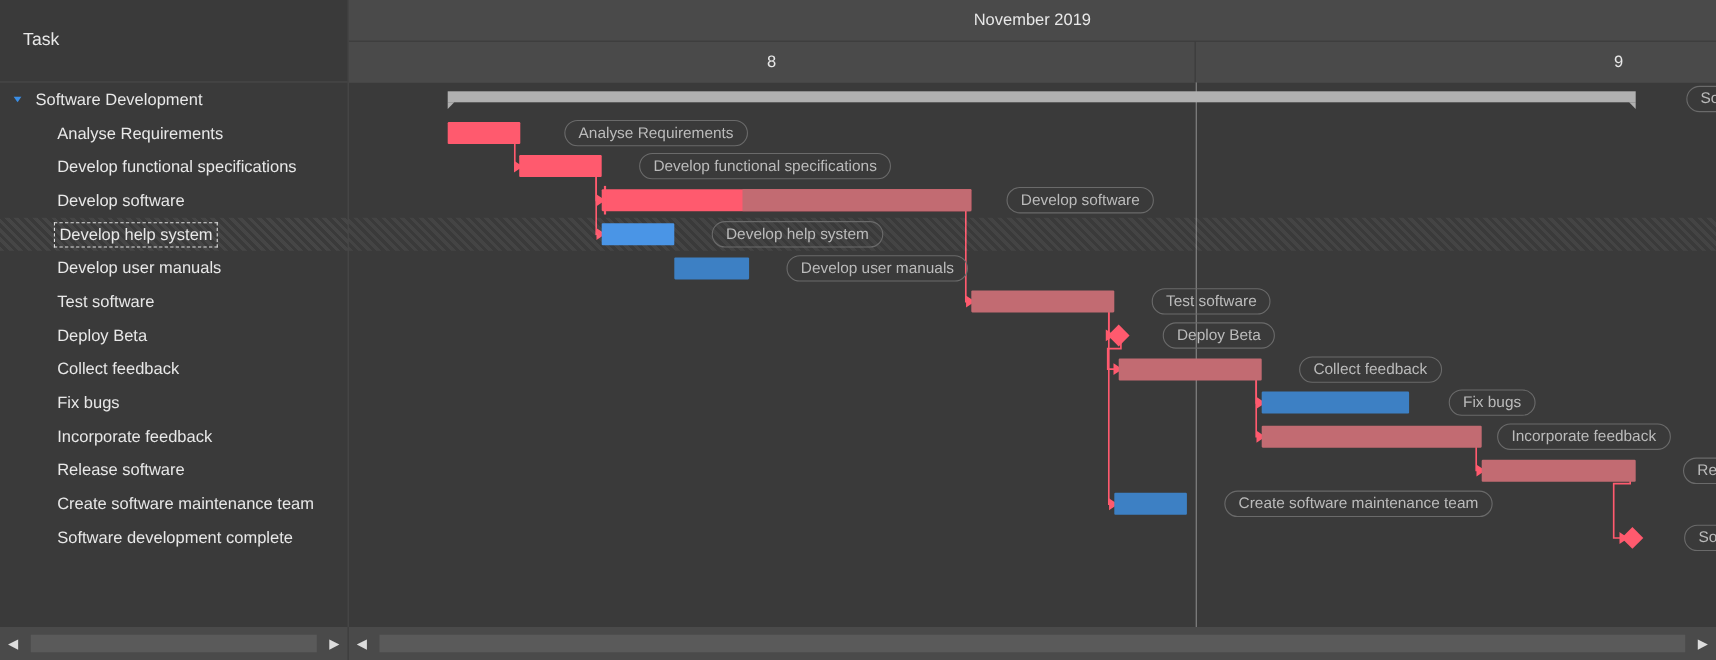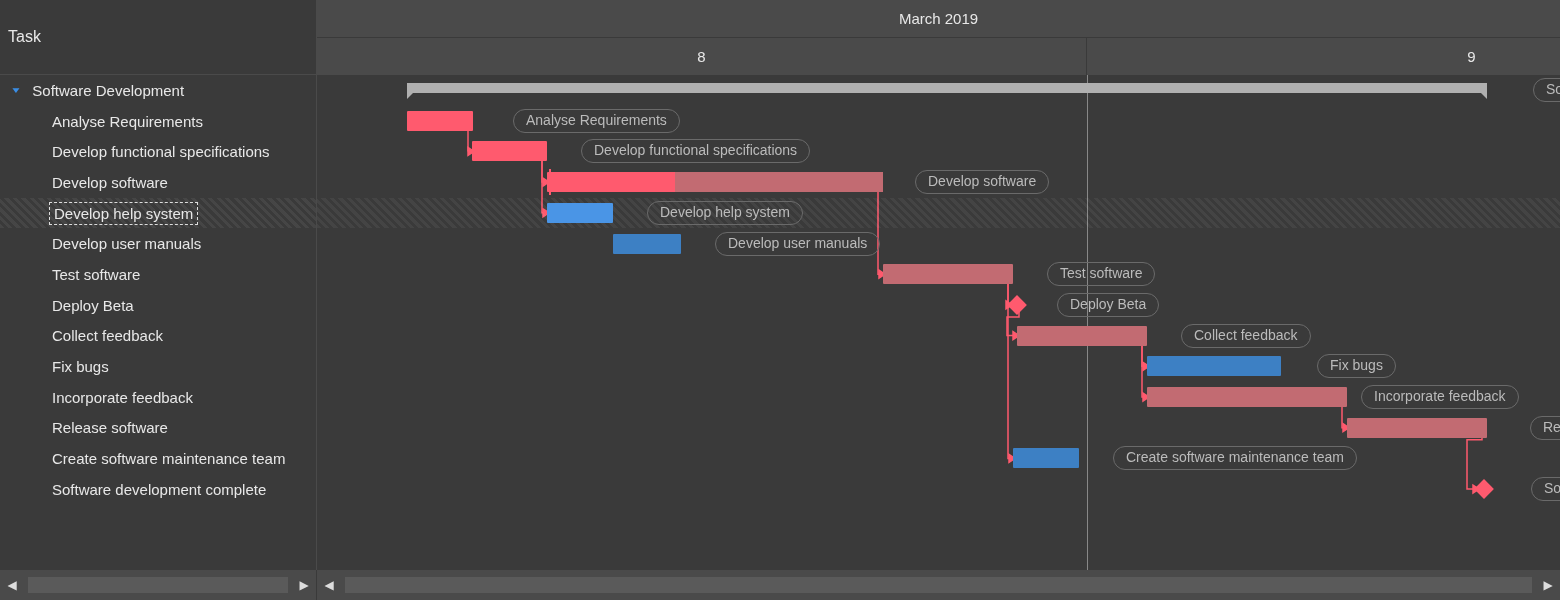--- a/index.html
+++ b/index.html
@@ -1,18 +1,18 @@
 <!DOCTYPE html>
 <html><head>
 <meta charset="utf-8">
 <style>
 html,body{margin:0;padding:0;width:1560px;height:600px;background:#3a3a3a;font-family:"Segoe UI",Arial,sans-serif;color:#e8e8e8;overflow:hidden;font-size:15px}
 .root{position:relative;width:1560px;height:600px}
 .task-pane{position:absolute;left:0;top:0;width:316px;height:570px;border-right:1px solid #4a4a4a}
-.task-header{height:74px;border-bottom:1px solid #4a4a4a;padding-left:8px;display:flex;align-items:center;font-size:16px}
+.task-header{height:74px;border-bottom:1px solid #4a4a4a;padding-left:21px;display:flex;align-items:center;font-size:16px}
 .task-list{position:relative}
 .task-row{height:30.7px;display:flex;align-items:center;padding-left:10px;box-sizing:border-box}
 .tree-arrow{width:14px;display:inline-block;color:#3a8ee6;font-size:12px;transform:scaleY(.7)}
 .task-label{white-space:nowrap}
 .indent1{padding-left:52px}
 .task-row.selected{background:repeating-linear-gradient(45deg,rgba(255,255,255,.06),rgba(255,255,255,.06) 3px,transparent 3px,transparent 6px)}
 .task-row.selected .task-label{outline:1px dashed #ddd;outline-offset:2px;padding:0 2px}
 
 .chart-pane{position:absolute;left:317px;top:0;right:0;height:570px;overflow:hidden}
 .timescale{height:74px;border-bottom:1px solid #4a4a4a}
@@ -100,21 +100,21 @@
         </div>
         <div class="task-row indent1">
           <span class="task-label">Software development complete</span>
         </div>
       </div>
   </div>
 
   <div class="chart-pane">
     <div class="timescale">
       <div class="ts-month">
-        <div class="ts-month-label">March 2019</div>
+        <div class="ts-month-label">November 2019</div>
       </div>
       <div class="ts-days" id="ts-days">
           <div class="ts-day" style="left: 0px; width: 770px;">8</div>
           <div class="ts-day" style="left: 770px; width: 770px;">9</div>
         </div>
     </div>
     <div class="chart-body" id="chart-body">
       <div class="today-line" id="today-line" style="left: 770px;"></div>
       <svg class="dep-svg" id="dep-svg" width="1560" height="500">
           <path d="M 151 45.7 L 151 76.4 L 151 76.4"></path>

